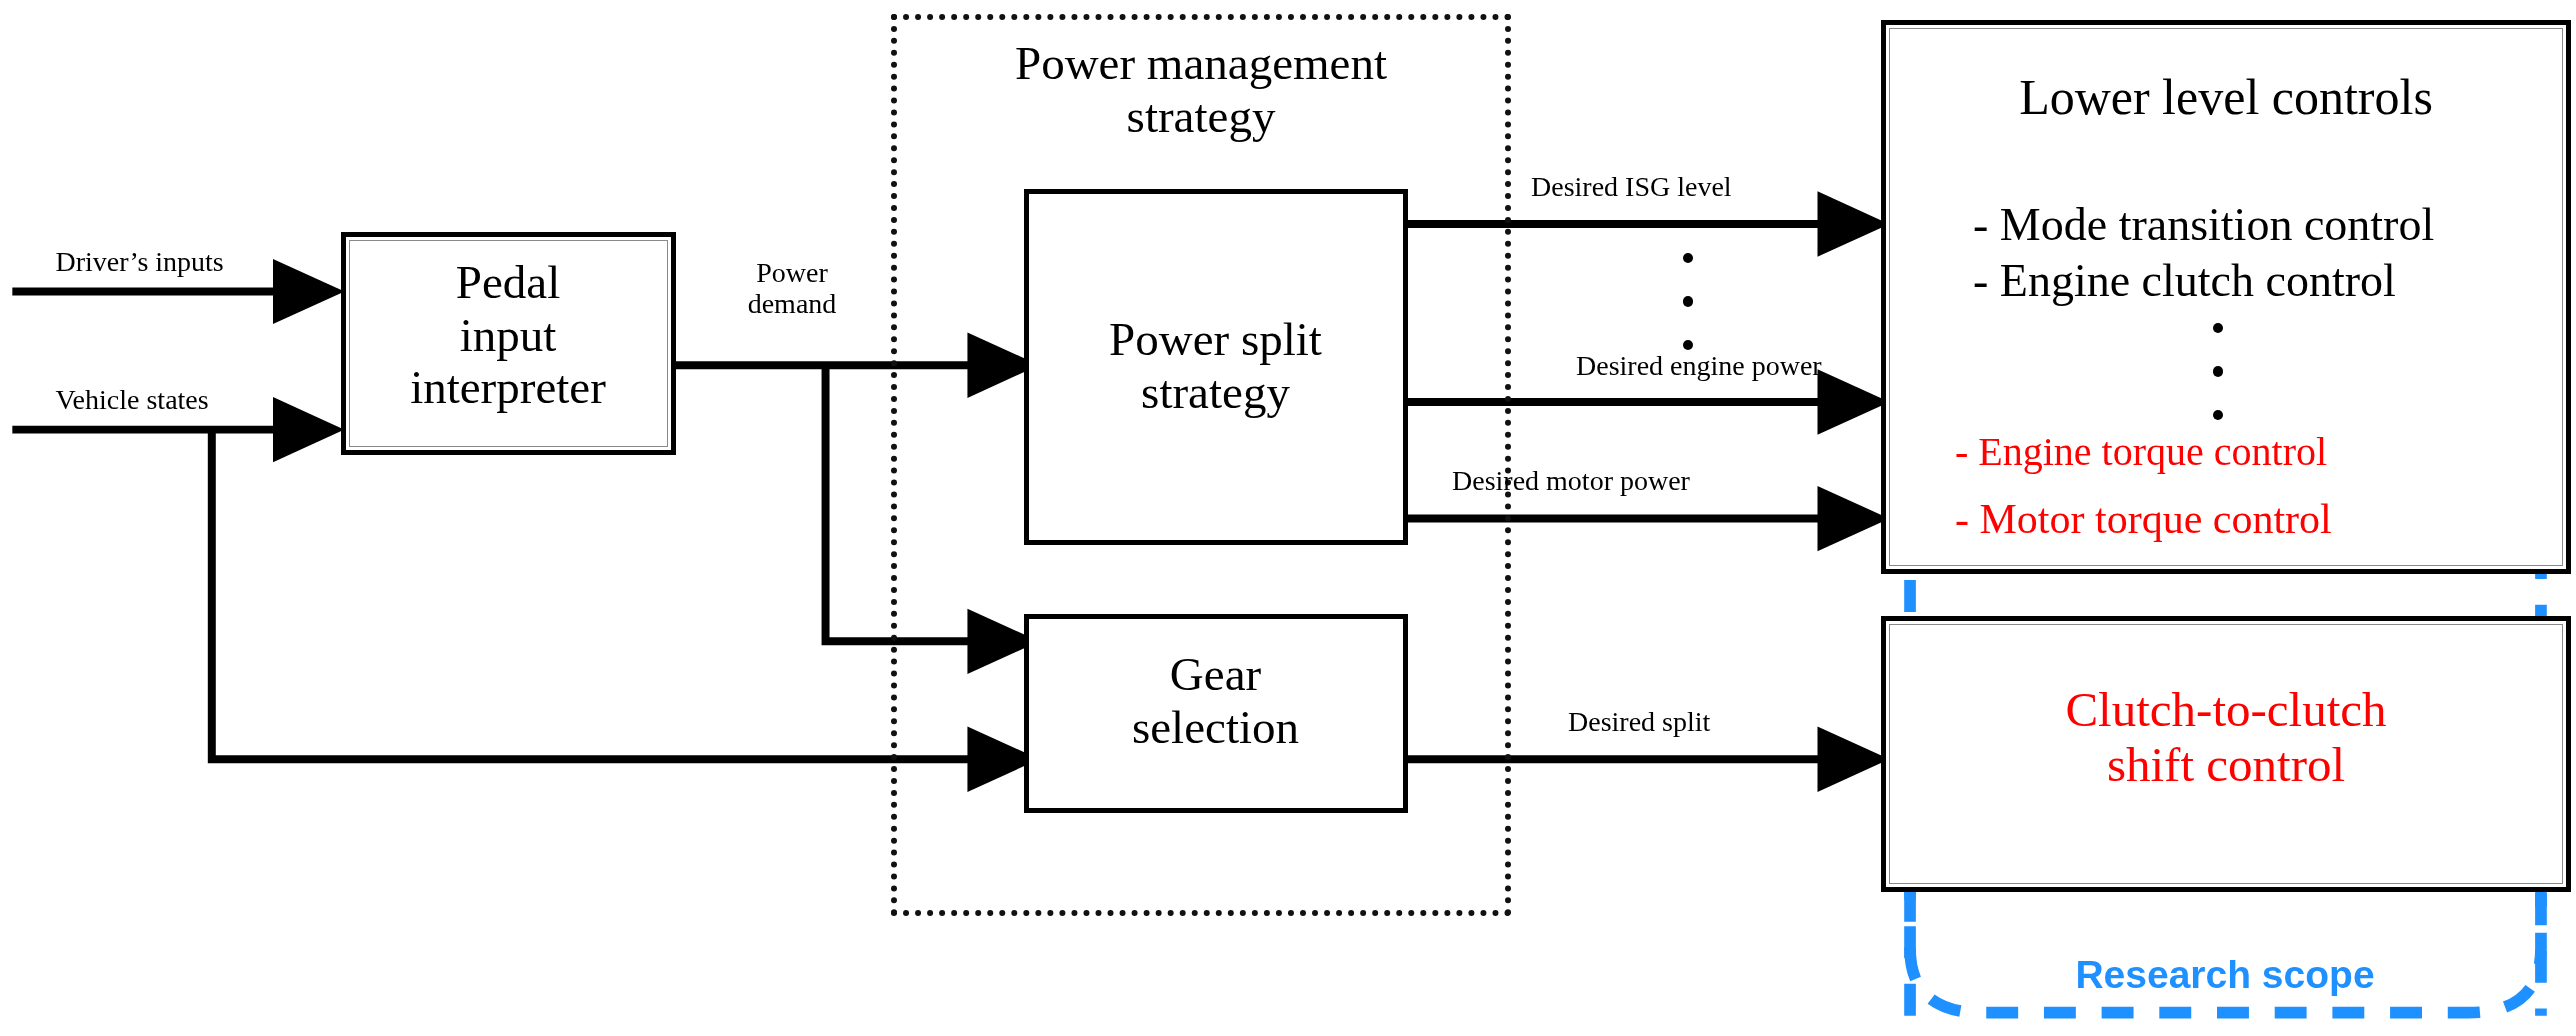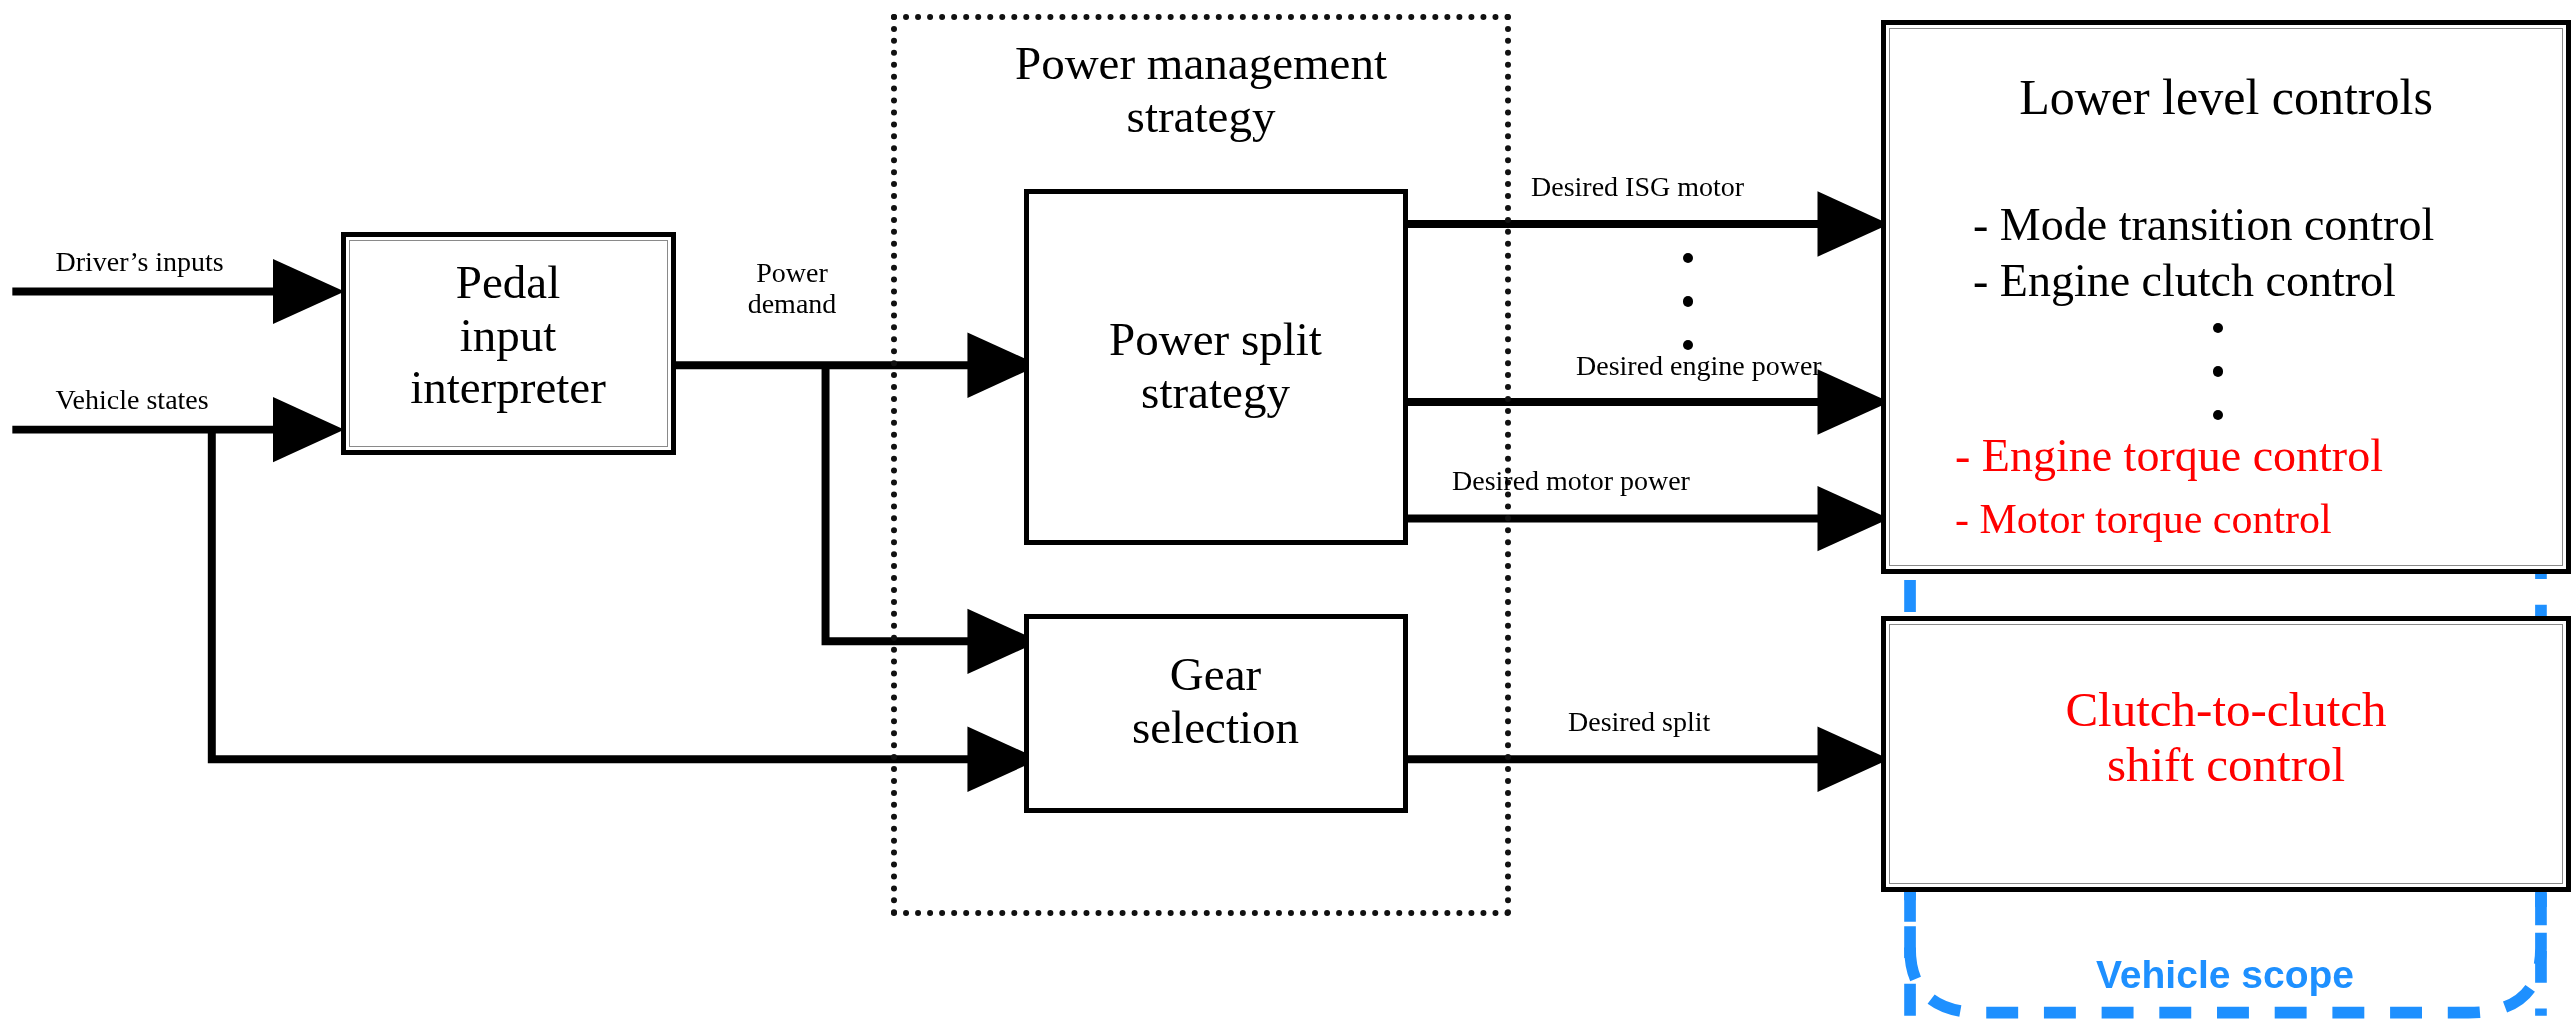--- a/index.html
+++ b/index.html
@@ -150,36 +150,36 @@
 
   <div class="txt left bullet" style="left:1973px;top:199px;width:552px;">- Mode transition control</div>
   <div class="txt left bullet" style="left:1973px;top:255px;width:552px;">- Engine clutch control</div>
 
   <div class="vdots" style="left:2213px;top:323px;">
     <i></i>
       <i></i>
       <i></i>
   </div>
 
-  <div class="txt left bullet red" style="left:1955px;top:430px;width:601px;font-size:46px;">- Engine torque control</div>
+  <div class="txt left bullet red" style="left:1955px;top:430px;width:601px;font-size:40px;">- Engine torque control</div>
   <div class="txt left bullet red" style="left:1955px;top:496px;width:601px;font-size:42px;">- Motor torque control</div>
 
   <div class="box-double" style="left:1881px;top:616px;width:690px;height:276px;"></div>
   <div class="txt red-lg" style="left:1887px;top:683px;width:678px;">Clutch-to-clutch
 shift control</div>
 
-  <div class="txt blue-bold" style="left:1915px;top:953px;width:620px;">Vehicle scope</div>
+  <div class="txt blue-bold" style="left:1915px;top:953px;width:620px;">Research scope</div>
 
   <div class="txt left io-label" style="left:21.5px;top:246px;width:319px;">Driver’s inputs</div>
   <div class="txt left io-label" style="left:21.5px;top:384px;width:319px;">Vehicle states</div>
 
   <div class="txt flow-label" style="left:700px;top:257px;width:184px;">Power
 demand</div>
 
-  <div class="txt left flow-label" style="left:1531px;top:171px;width:430px;">Desired ISG motor</div>
+  <div class="txt left flow-label" style="left:1531px;top:171px;width:430px;">Desired ISG level</div>
 
   <div class="txt left flow-label" style="left:1576px;top:350px;width:430px;">Desired engine power</div>
 
   <div class="txt left flow-label" style="left:1452px;top:465px;width:430px;">Desired motor power</div>
 
   <div class="txt left flow-label" style="left:1568px;top:706px;width:430px;">Desired split</div>
 
   <div class="vdots" style="left:1683px;top:253px;">
     <i></i>
       <i></i>

